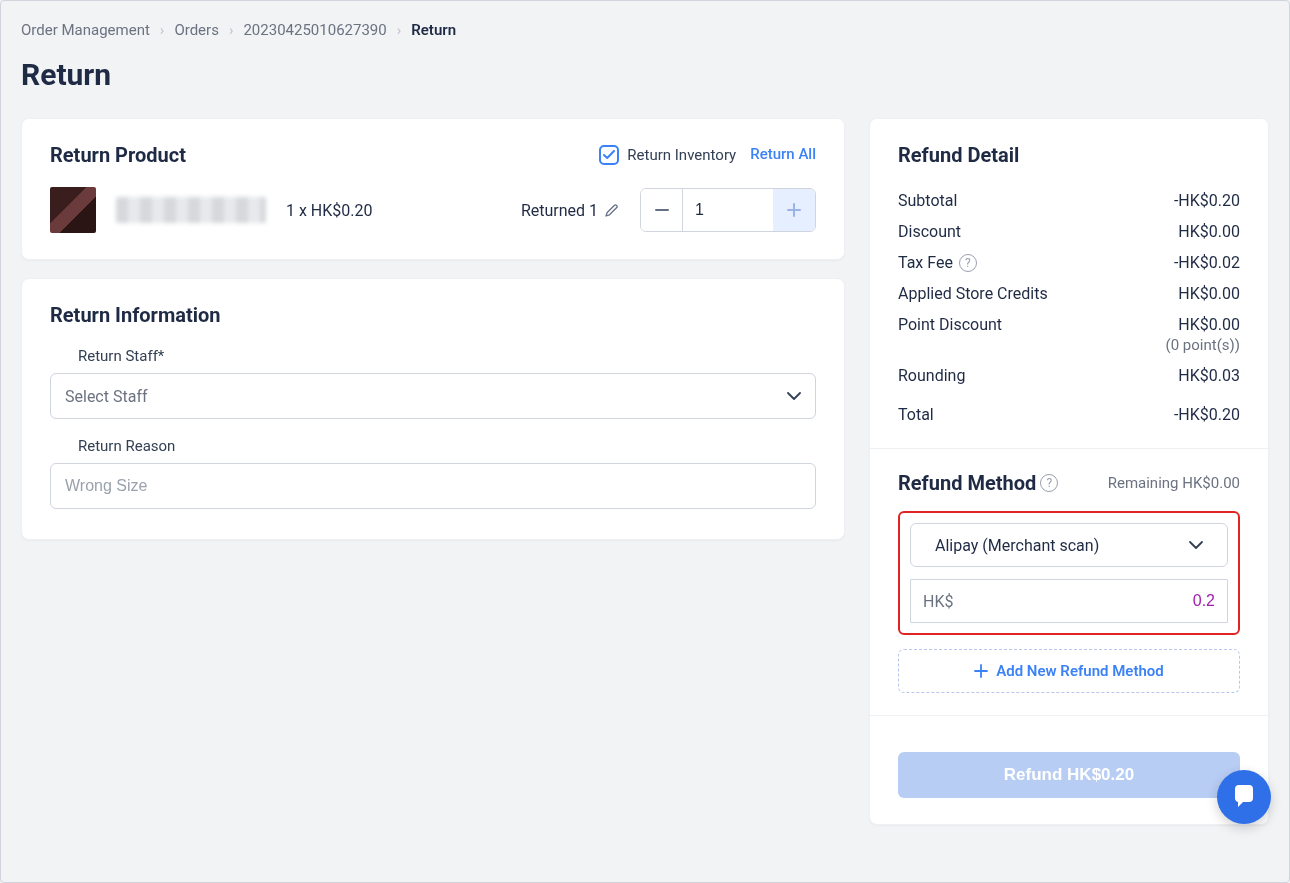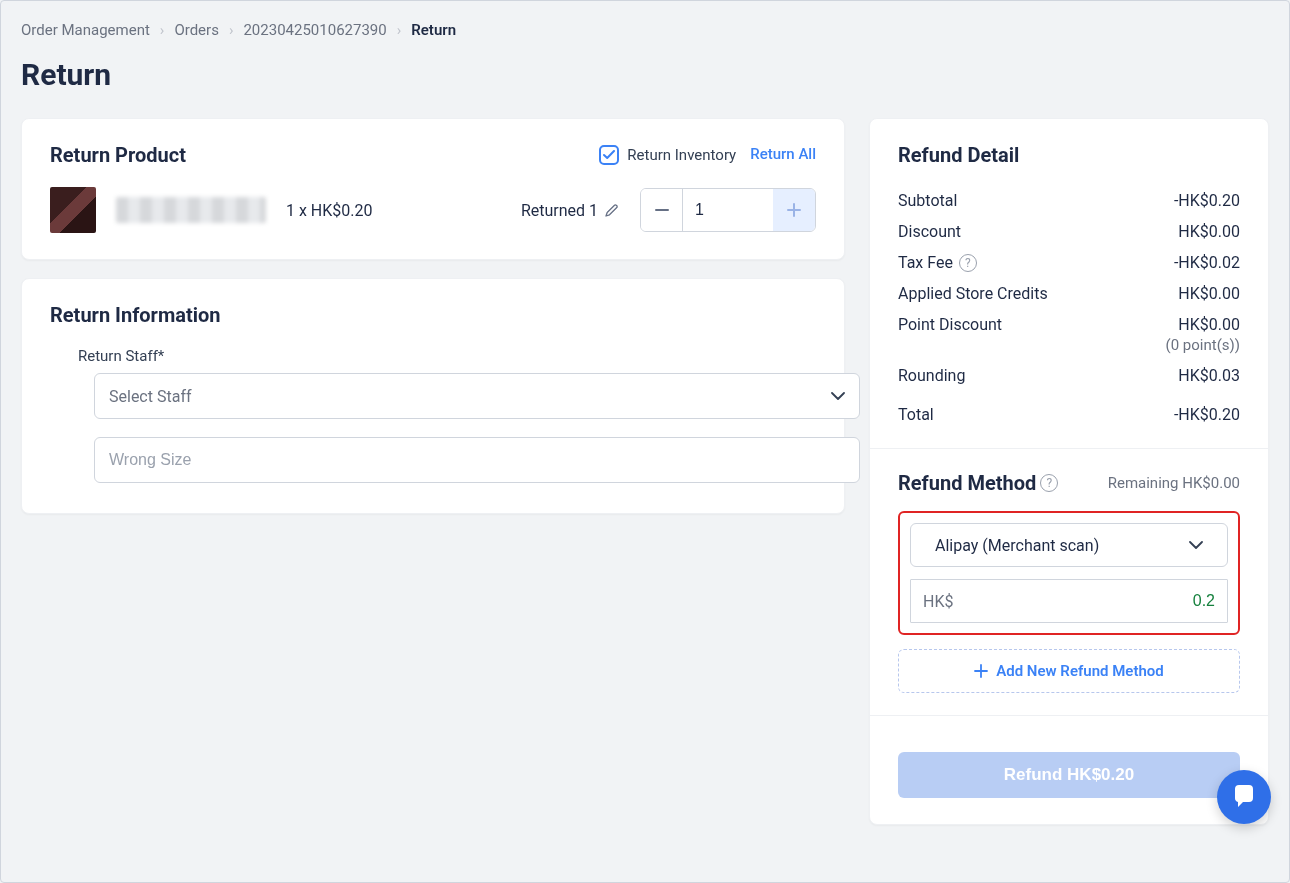--- a/index.html
+++ b/index.html
@@ -99,21 +99,21 @@
   .step-btn.plus { background:#e6efff; color:#93b4f0; cursor:not-allowed; }
   .step-btn.minus { border-right:1px solid #d0d5dd; }
   .step-input {
     width: 90px; border:none; outline:none; text-align:left; padding:0 12px; font-size:16px; color:#1f2a44;
   }
   .field { margin-bottom: 18px; }
   .field-label { font-size: 15px; color:#344054; margin-bottom:8px; display:block;margin-left:28px; }
   .select, .text-input {
     width:100%; height:46px; border:1px solid #d0d5dd; border-radius:6px;
     background:#fff; display:flex; align-items:center; padding:0 14px;
-    font-size:16px; color:#6b7280; cursor:pointer; justify-content:space-between;margin-left:44px;
+    font-size:16px; color:#6b7280; cursor:pointer; justify-content:space-between;
   }
   .select .chev { color:#344054; }
   .text-input input { border:none; outline:none; width:100%; font-size:16px; color:#1f2a44; background:transparent; }
   .text-input input::placeholder { color:#9aa1ad; }
 
   
   .detail-row { display:flex; justify-content:space-between; font-size:16px; color:#1f2a44; padding:6px 0; }
   .detail-row .label { color:#1f2a44; display:flex; align-items:center; gap:6px; }
   .detail-sub { text-align:right; color:#6b7280; font-size:15px; margin-top:-4px; margin-bottom:6px; }
   .help-icon {
@@ -132,21 +132,21 @@
     height:44px; border:1px solid #d0d5dd; border-radius:6px; background:#fff;
     display:flex; align-items:center; justify-content:space-between; padding:0 24px;
     font-size:16px; color:#1f2a44; cursor:pointer; margin-bottom:12px;
   }
   .amount-input {
     height:44px; border:1px solid #d0d5dd; border-radius:1px; background:#fff;
     display:flex; align-items:center; justify-content:space-between; padding:0 12px;
     font-size:16px;
   }
   .amount-input .prefix { color:#6b7280; }
-  .amount-input input { border:none; outline:none; text-align:right; font-size:16px; color:#15803d; width:100px; background:transparent; }
+  .amount-input input { border:none; outline:none; text-align:right; font-size:16px; color:#a21caf; width:100px; background:transparent; }
 
   .add-method {
     margin-top:14px;
     border:1.5px dashed #b7c7ed; border-radius:6px; height:44px;
     display:flex; align-items:center; justify-content:center; gap:8px;
     color:#3b82f6; font-weight:600; font-size:15px; cursor:pointer;
   }
   .refund-btn {
     margin-top:36px; width:100%; height:46px; border:none; border-radius:6px;
     background:#b8cdf4; color:#fff; font-size:17px; font-weight:700;
@@ -239,20 +239,21 @@
               <span>Select Staff</span>
               <span class="chev">
                 <svg width="14" height="8" viewBox="0 0 14 8">
                     <path d="M1 1 L7 7 L13 1" stroke="#344054" stroke-width="1.8" fill="none" stroke-linecap="round" stroke-linejoin="round"></path>
                   </svg>
               </span>
             </div>
           </div>
 
           <div class="field" style="margin-bottom:4px;">
+            <label class="field-label">Return Reason</label>
             <div class="text-input">
               <input placeholder="Wrong Size" style="">
             </div>
           </div>
         </div>
       </div>
     </div>
 
     <div class="col-right">
       <div class="card">

